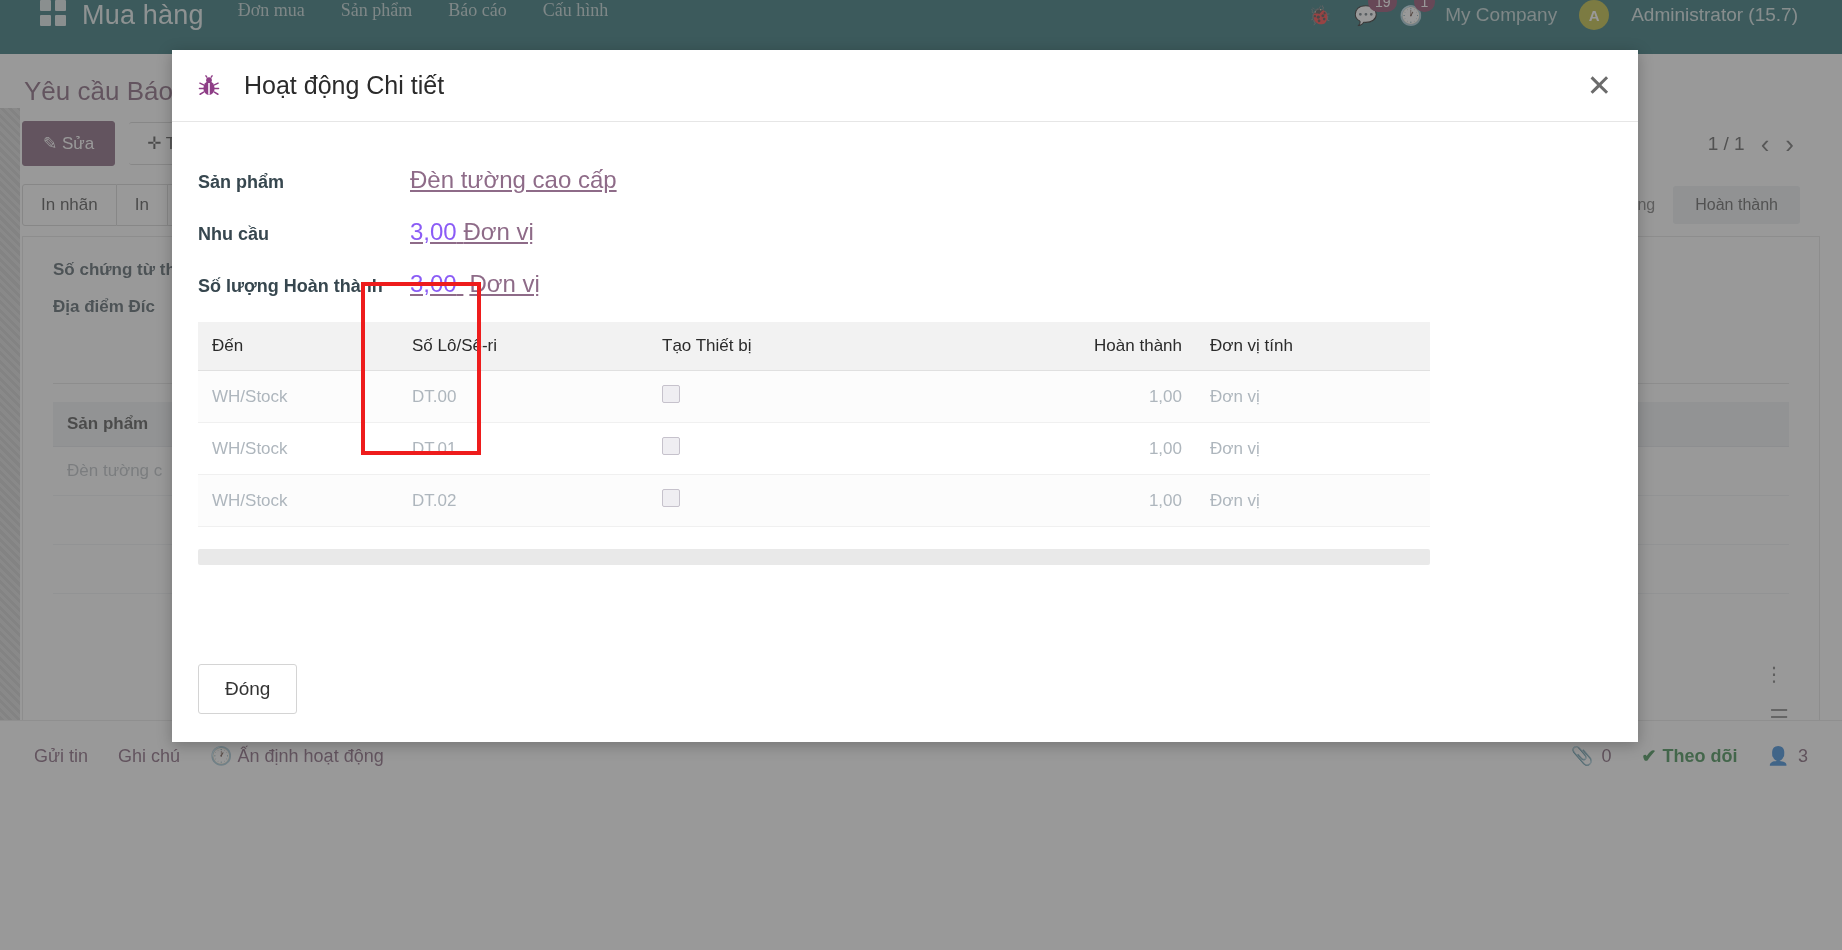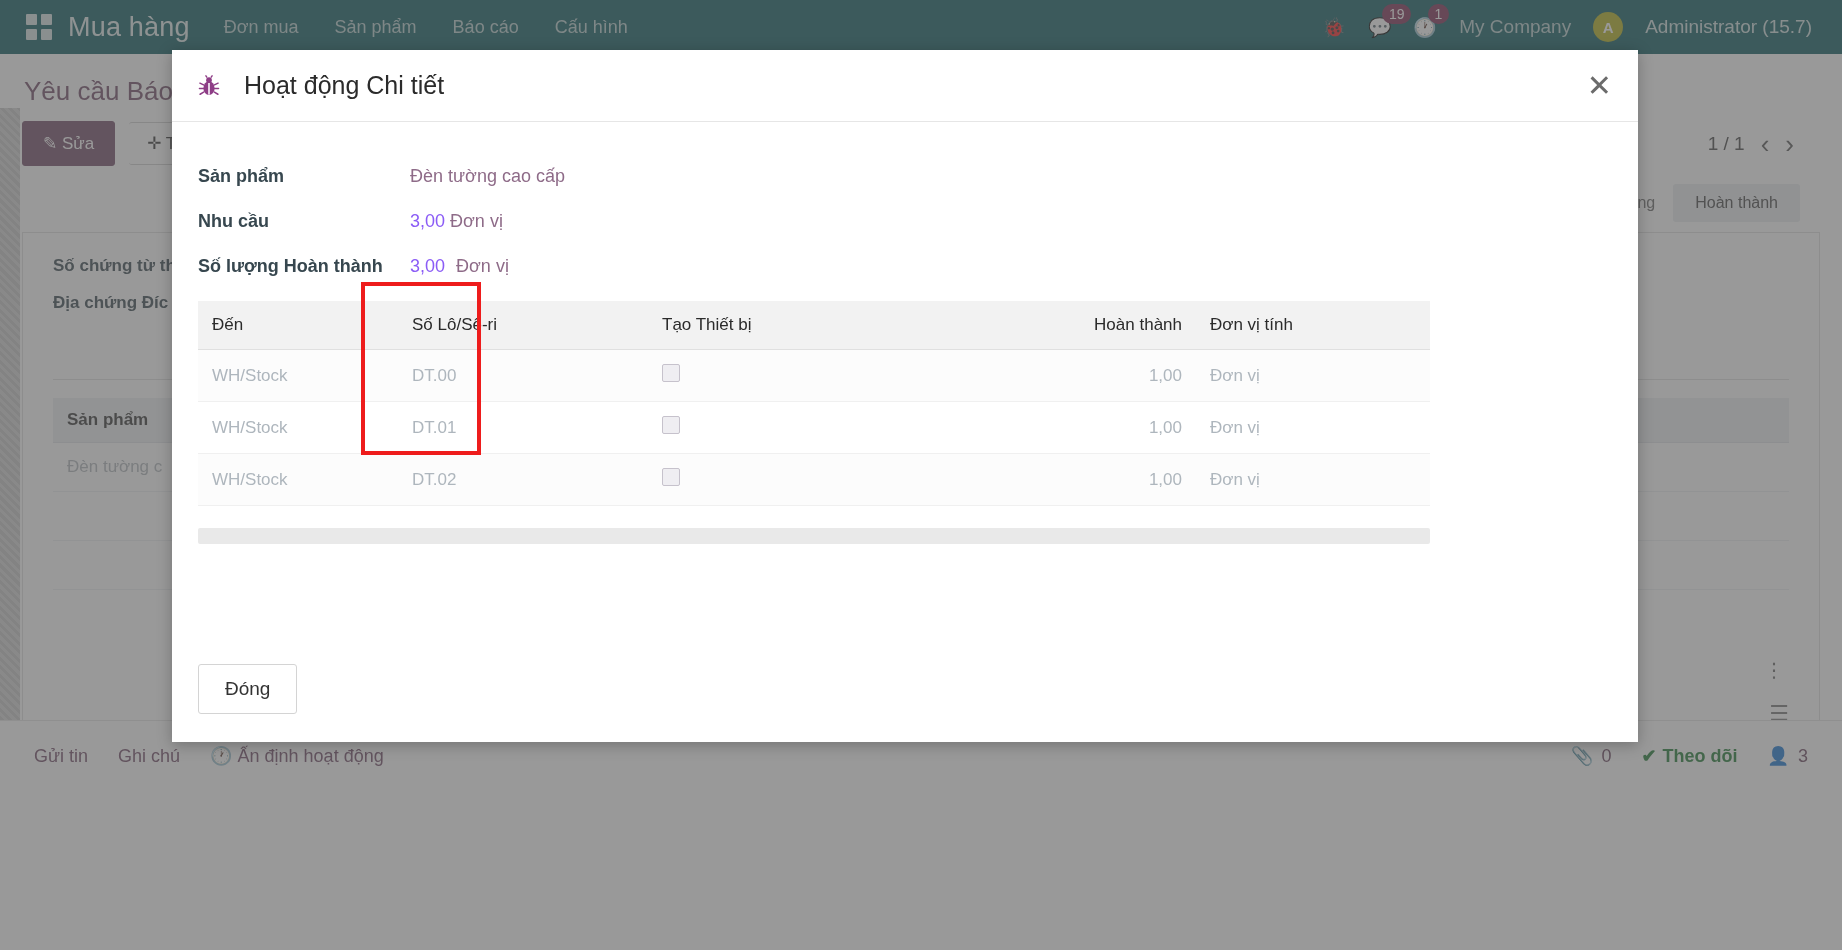--- a/index.html
+++ b/index.html
@@ -9,30 +9,30 @@
     font-family: "Liberation Sans", sans-serif;
     background: #ffffff;
   }
 
   #app { position: relative; width: 1842px; height: 950px; overflow: hidden; background:#fff; }
 
   
   .navbar {
     position: absolute; top: 0; left: 0; width: 1842px; height: 54px;
     background: #0b5a5f;
-    display: flex; align-items: center;
-    padding: 0 16px;
+    display: flex; align-items: flex-start;
+    padding: 0 30px;
     color: #cfe0e0;
     z-index: 5;
   }
   .apps-grid { width: 26px; height: 26px; display: grid; grid-template-columns: 1fr 1fr;
     grid-template-rows: 1fr 1fr; gap: 4px; margin-right: 16px; margin-left: 10px; cursor: pointer; }
   .apps-grid span { background: #d8e4e4; border-radius: 1px; display:block; }
   .brand { font-size: 27px; color: #e3eded; font-weight: 400; letter-spacing: .2px; margin-right: 34px; }
-  .nav-menu { display: flex; align-items: center; gap: 36px; font-size: 18px; color: #b9cfcf; }
+  .nav-menu { display: flex; align-items: center; gap: 36px; font-size: 18px; color: #b9cfcf; font-family: Liberation Serif, serif; }
   .nav-menu .item { cursor: pointer; white-space: nowrap; }
   .nav-right { margin-left: auto; display: flex; align-items: center; gap: 22px; padding-right: 14px; }
   .nav-icon-wrap { position: relative; display: flex; align-items: center; color: #b9cfcf; font-size: 19px; cursor: pointer; }
   .badge {
     position: absolute; top: -12px; left: 14px;
     background: #7d2b52; color: #fff; border-radius: 10px;
     font-size: 14px; line-height: 1; padding: 3px 7px; font-weight: 500;
   }
   .company-name { font-size: 19px; color: #b9cfcf; cursor: pointer; white-space: nowrap; }
   .avatar {
@@ -124,21 +124,21 @@
   .bug-icon { width: 26px; height: 26px; margin-right: 22px; flex: none; }
   .modal-title { font-size: 25px; color: #2b2b2b; font-weight: 400; }
   .modal-close {
     position: absolute; right: 26px; top: 50%; transform: translateY(-50%);
     font-size: 30px; color: #6b6b6b; cursor: pointer; line-height: 1; font-weight: 300;
   }
   .modal-body { flex: 1; padding: 44px 26px 10px 26px; overflow: hidden; position: relative; }
 
   .mfield { display: flex; align-items: baseline; margin-bottom: 24px; }
   .mfield-label { width: 212px; font-size: 18px; font-weight: 700; color: #37474f; flex: none; }
-  .mfield-value { font-size: 18px; color: #8e6b88; }
+  .mfield-value { font-size: 24px; color: #8e6b88; text-decoration: underline; }
   .mfield-value .num { color: #8b5cf6; }
   .mfield-value .uom { color: #8e6b88; }
 
   .m-table { width: 1232px; border-collapse: collapse; font-size: 17px; margin-top: 22px; }
   .m-table th {
     background: #f2f2f2; text-align: left; font-weight: 400; color: #2b2b2b;
     padding: 14px 14px; border-bottom: 1px solid #e0e0e0; white-space: nowrap;
   }
   .m-table th.num { text-align: right; }
   .m-table td { padding: 14px 14px; color: #aeb6bd; border-bottom: 1px solid #f0f0f0; }
@@ -184,34 +184,39 @@
           <span>Tạo</span>
         </button>
         <div class="pager">
           <span>1 / 1</span>
           <span class="arrow">‹</span>
           <span class="arrow">›</span>
         </div>
       </div>
 
       <div class="action-row">
+        <div class="btn-group">
+          <button class="btn">In nhãn</button>
+          <button class="btn">In</button>
+          <button class="btn">&nbsp;&nbsp;&nbsp;</button>
+        </div>
         <div class="statusbar">
           <span class="status-chip">ng</span>
           <span class="status-chip active">Hoàn thành</span>
         </div>
       </div>
     </div>
 
     <div class="sheet">
       <div class="field-row">
         <div class="field-label">Số chứng từ theo</div>
         <div class="field-value"></div>
       </div>
       <div class="field-row">
-        <div class="field-label">Địa chứng Đíc</div>
+        <div class="field-label">Địa điểm Đíc</div>
         <div class="field-value"></div>
       </div>
 
       <div class="sub-head">Hoạt động</div>
       <div class="hr"></div>
 
       <table class="grid-table">
         <thead>
           <tr>
             <th>Sản phẩm</th>

